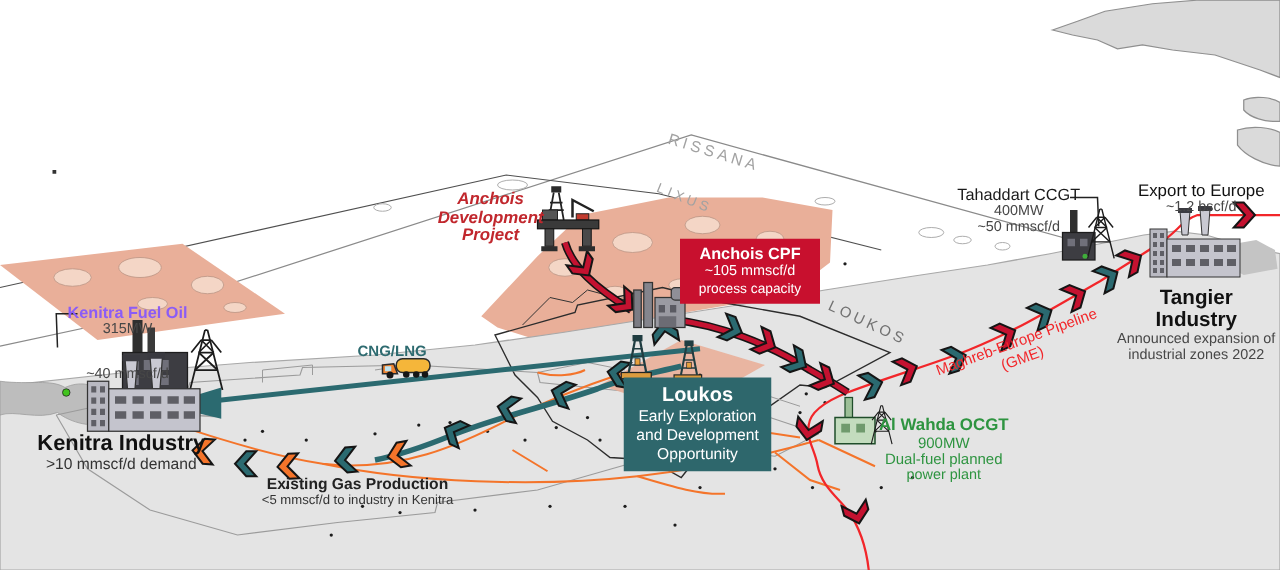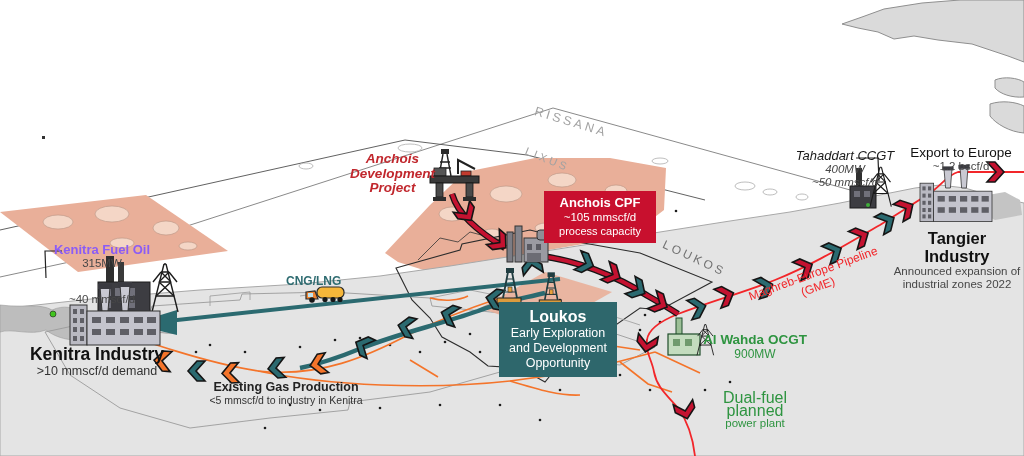--- a/index.html
+++ b/index.html
@@ -353,21 +353,21 @@
   <div style="font-size:11px;line-height:13.5px;">process capacity</div>
 </div>
 
 <div class="box" style="left:499px;top:302px;width:114px;background:#2e676c;padding:5px 2px 6px;">
   <div class="bt" style="font-size:16px;line-height:19px;">Loukos</div>
   <div style="font-size:12.5px;line-height:15px;">Early Exploration</div>
   <div style="font-size:12.5px;line-height:15px;">and Development</div>
   <div style="font-size:12.5px;line-height:15px;">Opportunity</div>
 </div>
 
-<div class="lbl ctr" style="left:792px;top:149px;width:106px;font-style:italic;">
+<div class="lbl ctr" style="left:762px;top:149px;width:106px;">
   <div class="annot-title" style="font-weight:500;font-size:13px;line-height:14px;color:#1a1a1a;">Tahaddart CCGT</div>
   <div class="annot-sub" style="font-size:11.5px;line-height:13px;text-align:center;">400MW</div>
   <div class="annot-sub" style="font-size:11.5px;line-height:13px;">~50 mmscf/d</div>
 </div>
 
 <div class="lbl ctr" style="left:905px;top:145px;width:112px;">
   <div style="font-size:13.5px;line-height:15px;color:#111;">Export to Europe</div>
   <div class="annot-sub" style="font-size:11.5px;line-height:13px;">~1.2 bscf/d</div>
 </div>
 
@@ -378,21 +378,21 @@
 </div>
 
 <div class="lbl ctr" style="left:733px;top:266px;width:165px;color:#f2262a;transform:rotate(-20deg);font-size:12px;line-height:14px;">
   <div>Maghreb-Europe Pipeline</div>
   <div>(GME)</div>
 </div>
 
 <div class="lbl ctr" style="left:700px;top:332px;width:110px;color:#2e9440;">
   <div style="font-weight:600;font-size:13.5px;line-height:15px;">Al Wahda OCGT</div>
   <div style="font-size:12px;line-height:14px;">900MW</div>
-  <div style="font-size:16px;line-height:13px;margin-top:30px;">Dual-fuel planned</div>
+  <div style="font-size:12px;line-height:13px;">Dual-fuel planned</div>
   <div style="font-size:11.5px;line-height:13px;">power plant</div>
 </div>
 
 <div class="lbl ctr" style="left:48px;top:243px;width:108px;">
   <div style="font-weight:700;font-size:13px;line-height:14px;color:#8b5cf6;">Kenitra Fuel Oil</div>
   <div class="annot-sub" style="font-size:11.5px;line-height:13px;">315MW</div>
   <div class="annot-sub" style="font-size:11.5px;line-height:13px;margin-top:23px;">~40 mmscf/d</div>
 </div>
 
 <div class="lbl ctr" style="left:22px;top:345px;width:150px;">

